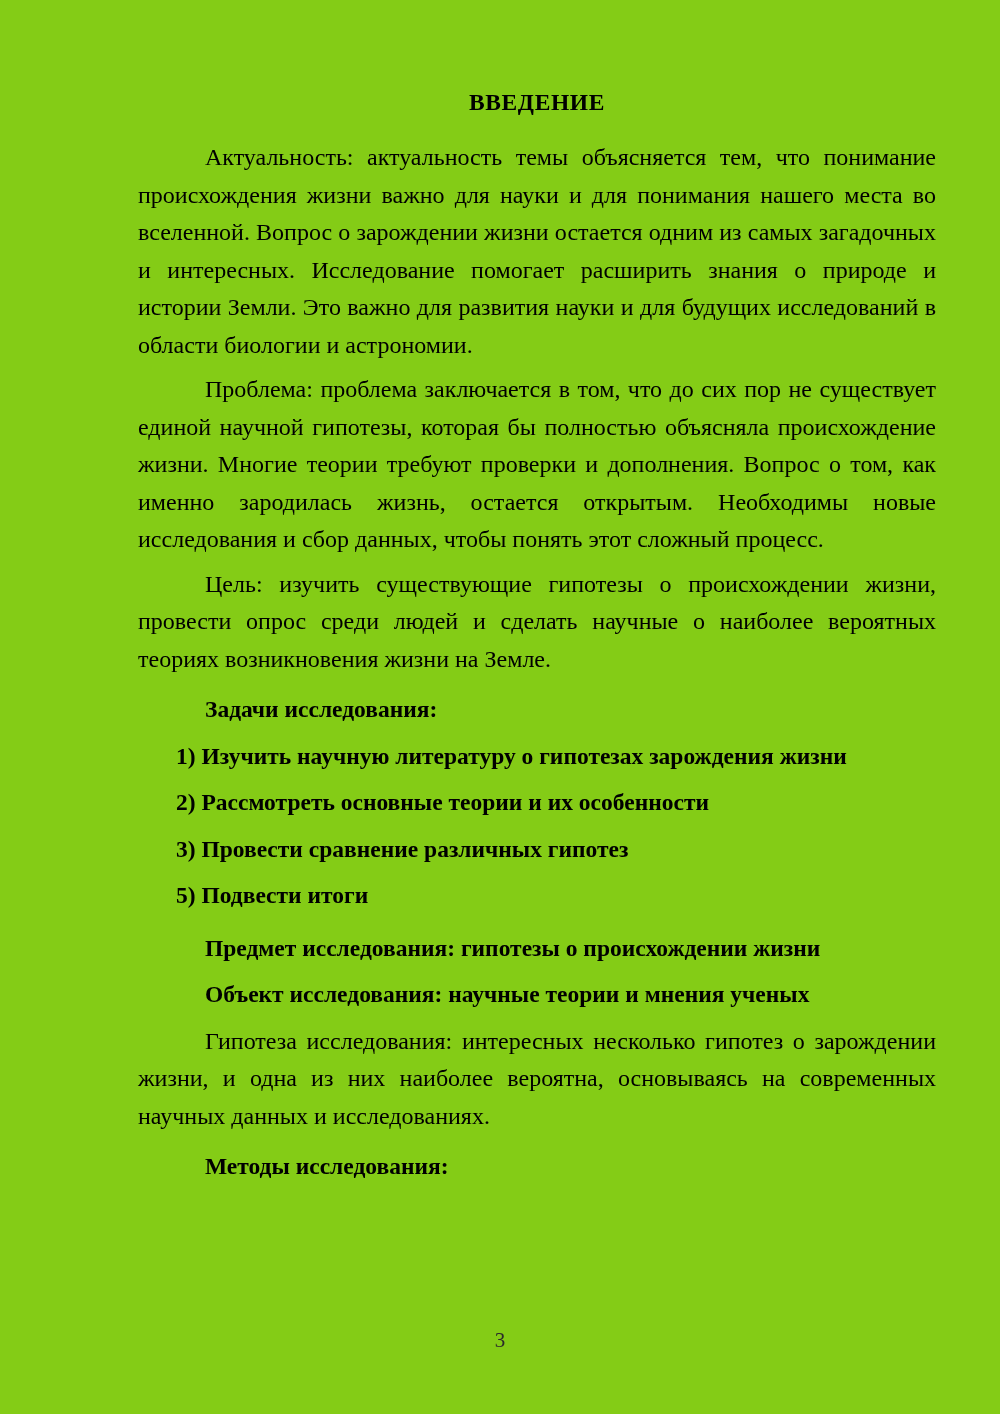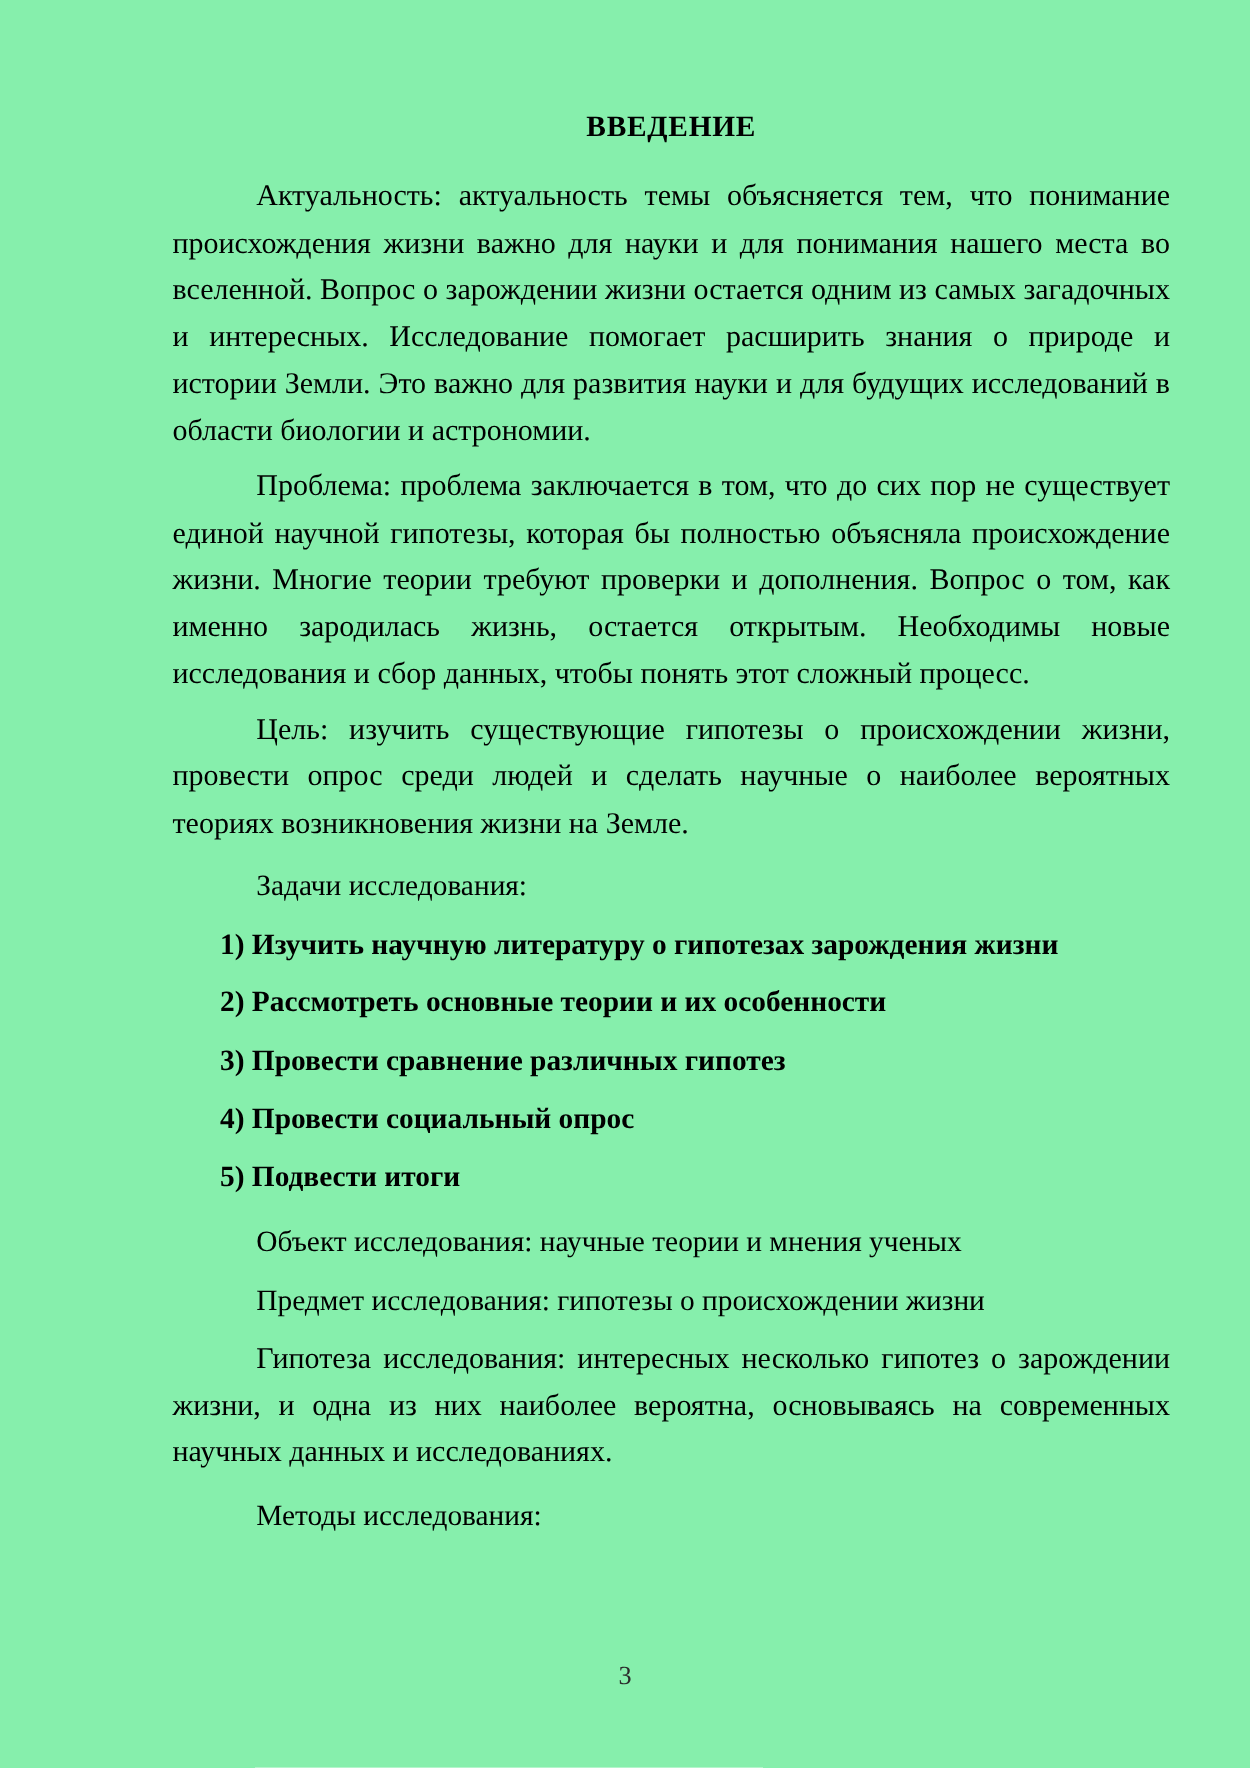--- a/index.html
+++ b/index.html
@@ -14,21 +14,21 @@
     font-family: "Liberation Serif", "DejaVu Serif", serif;
     color: #000000;
     overflow: hidden;
   }
   .page {
     position: absolute;
     left: 0;
     top: 0;
     width: 1000px;
     height: 1414px;
-    background: #86efac;
+    background: #84cc16;
     box-sizing: border-box;
   }
   .content {
     position: absolute;
     left: 138px;
     top: 88px;
     width: 798px;
   }
   .doc-title {
     font-size: 23.5px;
@@ -49,20 +49,21 @@
   }
   .para:last-of-type {
     margin-bottom: 0;
   }
   .para-heading {
     font-size: 23.5px;
     line-height: 37.5px;
     text-align: left;
     text-indent: 67px;
     margin: 0 0 9px 0;
+    font-weight: bold;
   }
   .list {
     list-style: none;
     margin: 0 0 4px 0;
     padding: 0;
     font-weight: bold;
   }
   .list-item {
     font-size: 23.5px;
     line-height: 37.5px;
@@ -99,29 +100,28 @@
     <p class="para">Цель: изучить существующие гипотезы о происхождении жизни, провести опрос среди людей и сделать научные о наиболее вероятных теориях возникновения жизни на Земле.</p>
 
     <div class="spacer-sm"></div>
 
     <p class="para-heading">Задачи исследования:</p>
 
     <ul class="list">
       <li class="list-item">1) Изучить научную литературу о гипотезах зарождения жизни</li>
       <li class="list-item">2) Рассмотреть основные теории и их особенности</li>
       <li class="list-item">3) Провести сравнение различных гипотез</li>
-      <li class="list-item">4) Провести социальный опрос</li>
       <li class="list-item">5) Подвести итоги</li>
     </ul>
 
     <div class="spacer-sm"></div>
 
+    <p class="para-heading">Предмет исследования: гипотезы о происхождении жизни</p>
+
     <p class="para-heading">Объект исследования: научные теории и мнения ученых</p>
-
-    <p class="para-heading">Предмет исследования: гипотезы о происхождении жизни</p>
 
     <p class="para">Гипотеза исследования: интересных несколько гипотез о зарождении жизни, и одна из них наиболее вероятна, основываясь на современных научных данных и исследованиях.</p>
 
     <div class="spacer-sm"></div>
 
     <p class="para-heading">Методы исследования:</p>
 
 
   </div>
 

